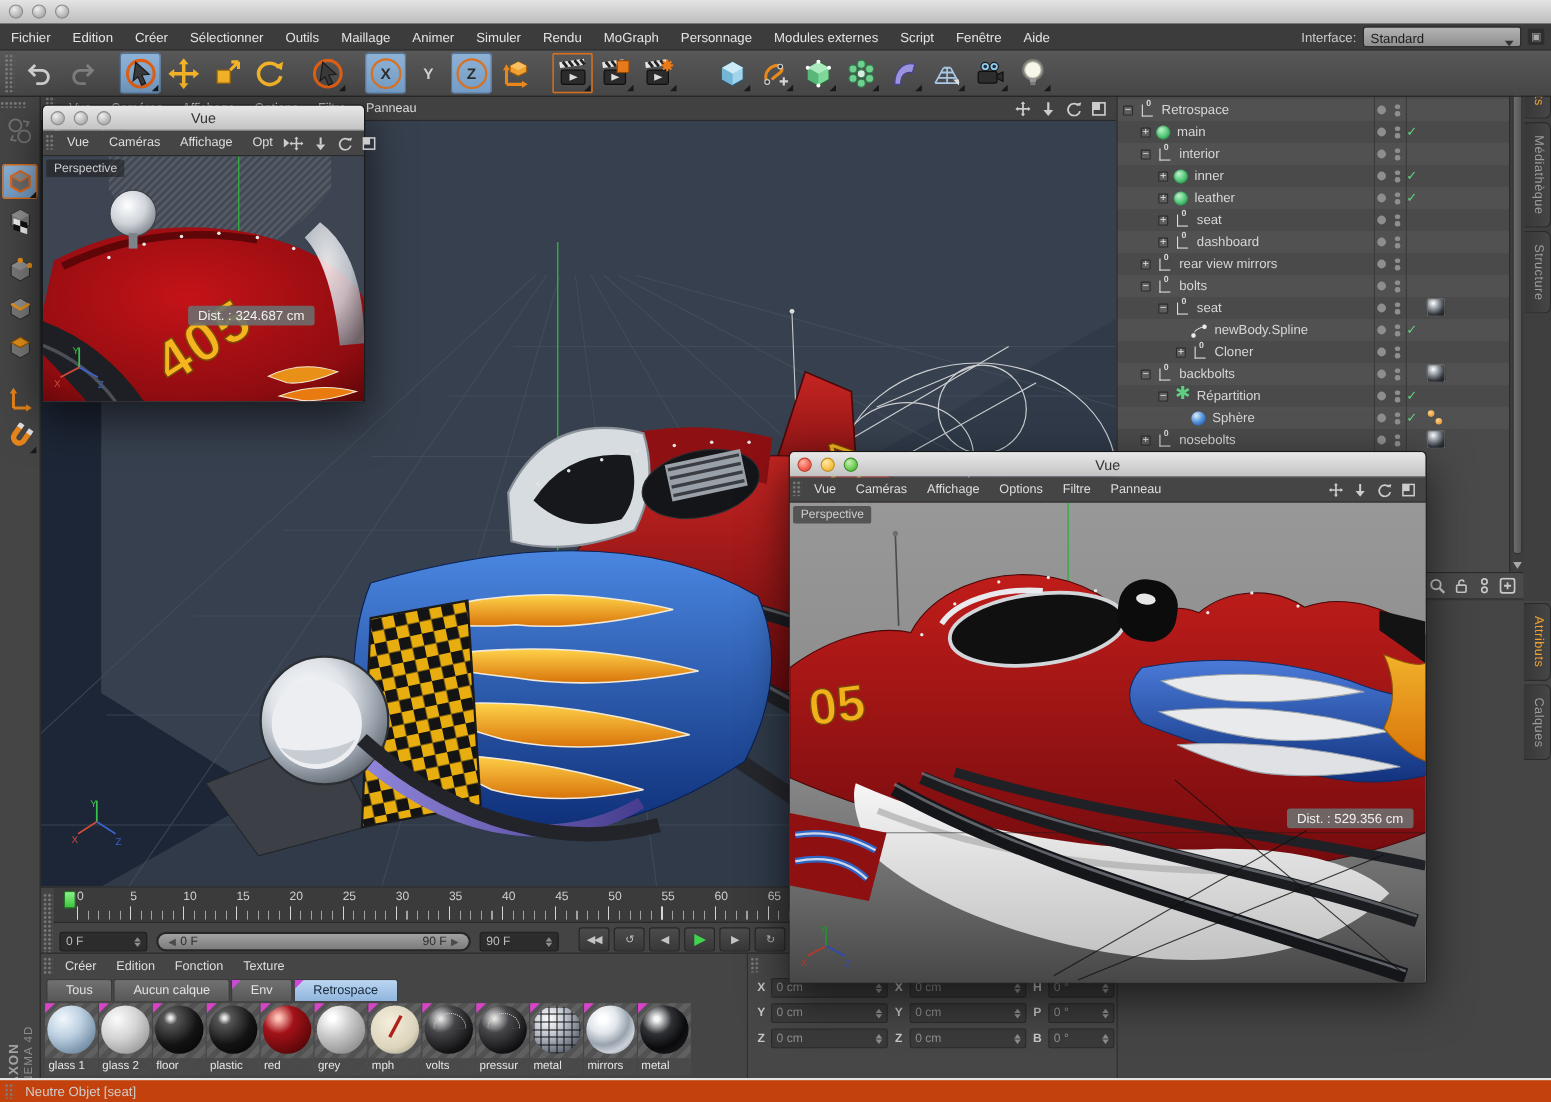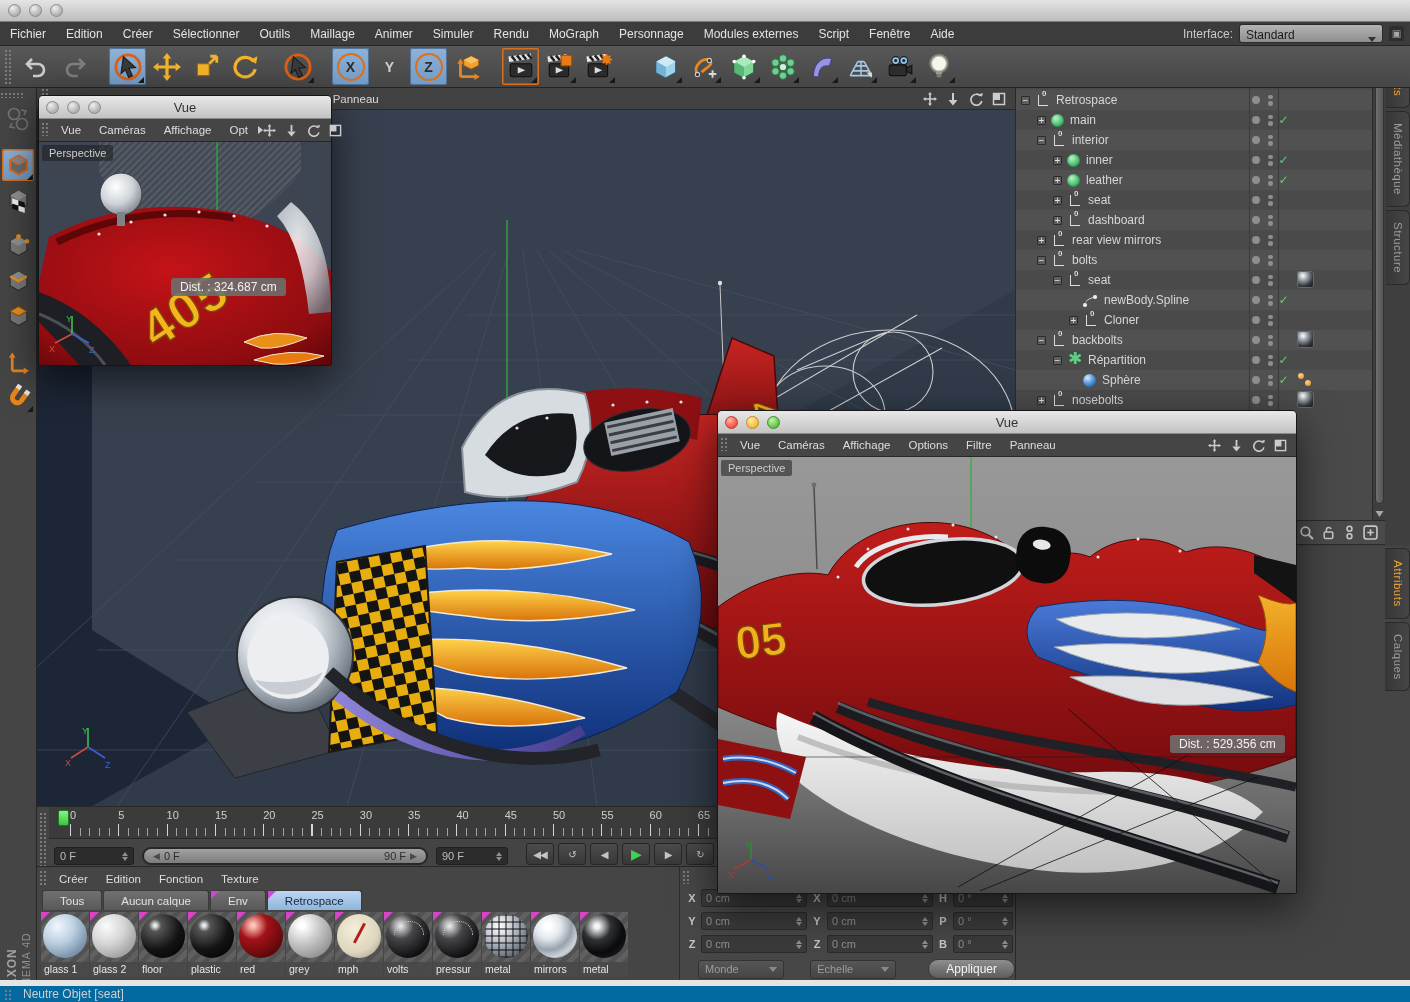--- a/index.html
+++ b/index.html
@@ -189,21 +189,21 @@
   .vtabs{position:absolute;left:1385px;width:25px;display:flex;flex-direction:column;gap:3px;z-index:2}
   .vtab{writing-mode:vertical-rl;background:linear-gradient(90deg,#373737,#464646);color:#9c9c9c;font-size:11.5px;
     padding:11px 5px;border-radius:0 6px 6px 0;border:1px solid #2a2a2a;border-left:none;letter-spacing:.5px}
   .vtab.active{color:#f0a22e}
   #amgr-header{position:absolute;left:1015px;top:520px;width:370px;height:25px;background:#4a4a4a;
     border-top:1px solid #2a2a2a;border-bottom:1px solid #2b2b2b;border-left:1px solid #2a2a2a;box-sizing:border-box;
     display:flex;align-items:center;z-index:2}
   #abody{position:absolute;left:1015px;top:546px;width:395px;height:434px;background:#454545;border-left:1px solid #2a2a2a;box-sizing:border-box;z-index:1}
 
   
-  #statusbar{position:absolute;left:0;top:980px;width:1410px;height:22px;background:#0369a1;border-top:6px solid #e5e5e5;
+  #statusbar{position:absolute;left:0;top:980px;width:1410px;height:22px;background:#c2410c;border-top:2px solid #e5e5e5;
     box-sizing:border-box;display:flex;align-items:center;z-index:5}
   #statusbar .txt{font-size:12px;color:#cfcfcf;padding-left:8px}
 
   
   .fwin{position:absolute;border:1px solid #161616;border-radius:5px 5px 2px 2px;box-shadow:0 14px 42px rgba(0,0,0,.6)}
   .ftitle{height:22px;background:linear-gradient(#e8e8e8,#c3c3c3);border-bottom:1px solid #8a8a8a;
     border-radius:4px 4px 0 0;position:relative;display:flex;align-items:center}
   .ftitle .lights{padding-left:7px;padding-top:0}
   .ftitle .t{position:absolute;left:0;right:0;text-align:center;font-size:13px;color:#333}
   .fmenu{height:22px;background:#454545;display:flex;align-items:center;border-bottom:1px solid #272727}
@@ -867,31 +867,20 @@
       </div>
     <span class="cl">B</span>
     <div class="cf">
         <span>0 °</span>
         <span class="stepper">
           <i class="up"></i>
           <i class="dn"></i>
         </span>
       </div>
   </div>
-  <div class="cbot">
-    <div class="cselect">
-      <span>Monde</span>
-        <span class="dtri"></span>
-    </div>
-    <div class="cselect">
-      <span>Echelle</span>
-        <span class="dtri"></span>
-    </div>
-    <button id="appliquer">Appliquer</button>
-  </div>
 </div>
 
 <div id="omgr-header">
   <span class="phandle" style="height:16px"></span>
   <div style="display:flex">
 
   <span class="mi-sm">Fichier</span>
       <span class="mi-sm">Edition</span>
       <span class="mi-sm">Vue</span>
       <span class="mi-sm">Objets</span>

